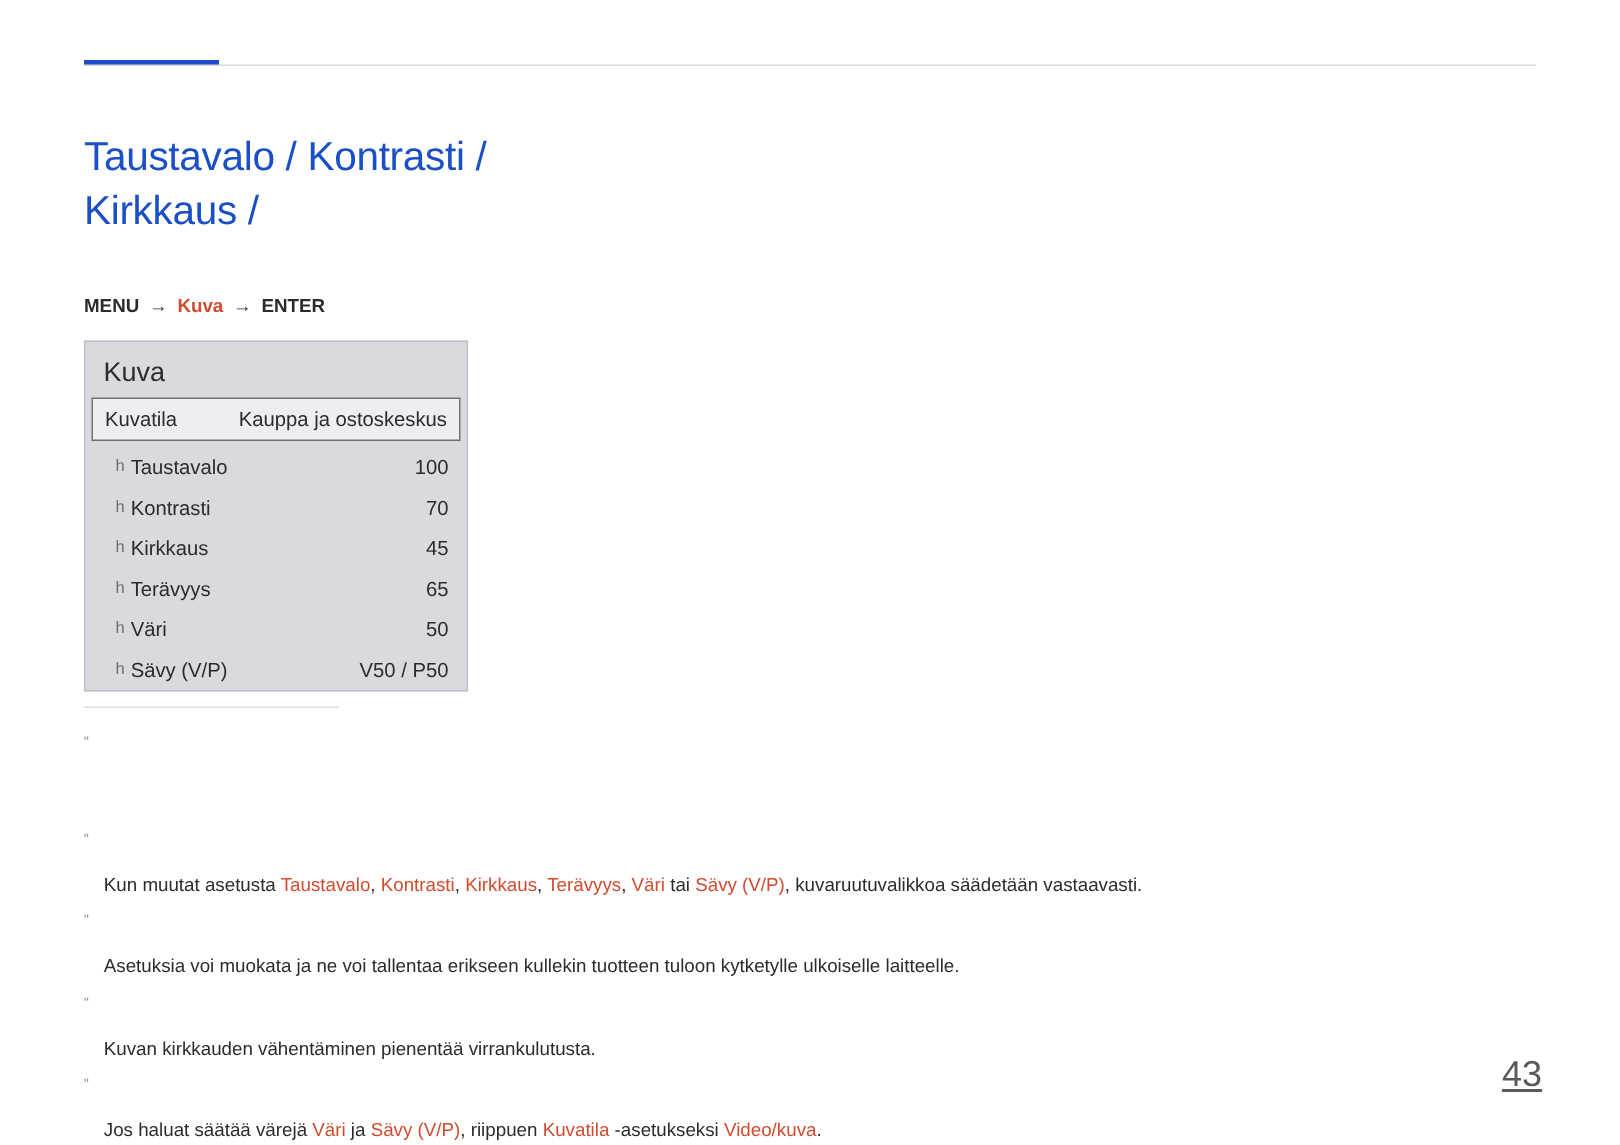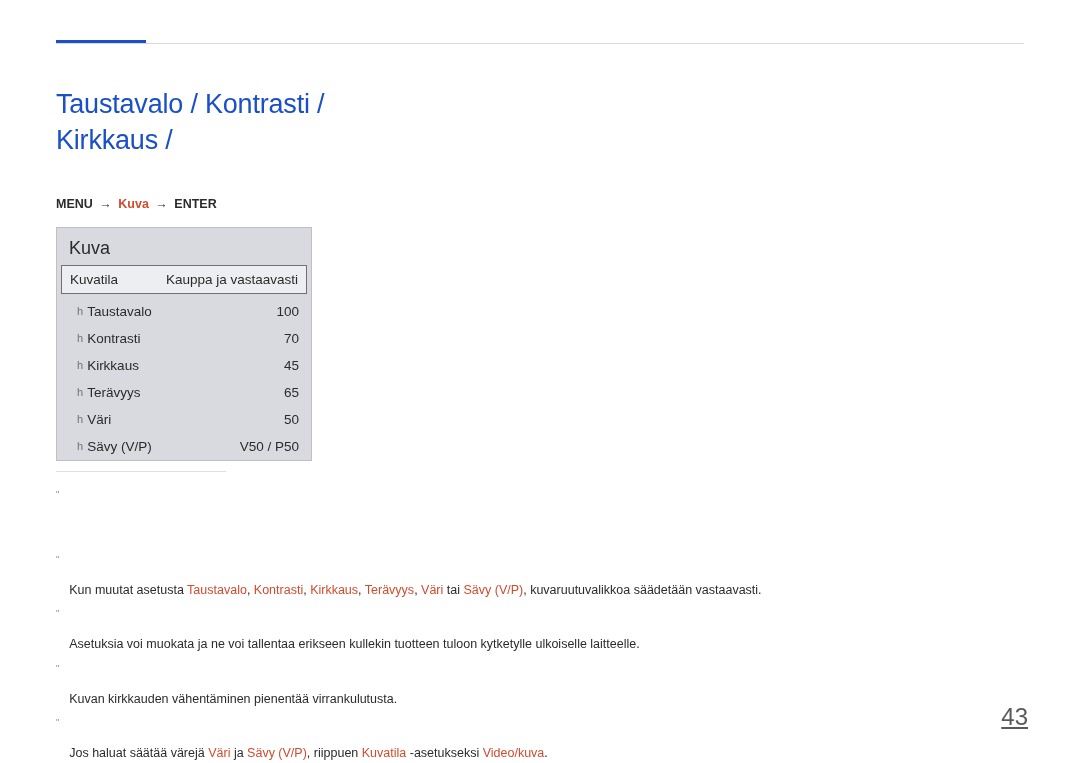--- a/index.html
+++ b/index.html
@@ -122,21 +122,21 @@
       <span class="accent">Kuva</span>
       <span class="sep">→</span>
       <span>ENTER</span>
     </div>
 
     <div class="panel">
       <div class="panel-title">Kuva</div>
 
       <div class="panel-row selected">
         <span class="label">Kuvatila</span>
-        <span class="value">Kauppa ja vastaavasti</span>
+        <span class="value">Kauppa ja ostoskeskus</span>
       </div>
       <div class="panel-row indented">
         <span class="label">
             <span class="submark">h</span>
             <span>Taustavalo</span>
           </span>
         <span class="value">100</span>
       </div>
       <div class="panel-row indented">
         <span class="label">

